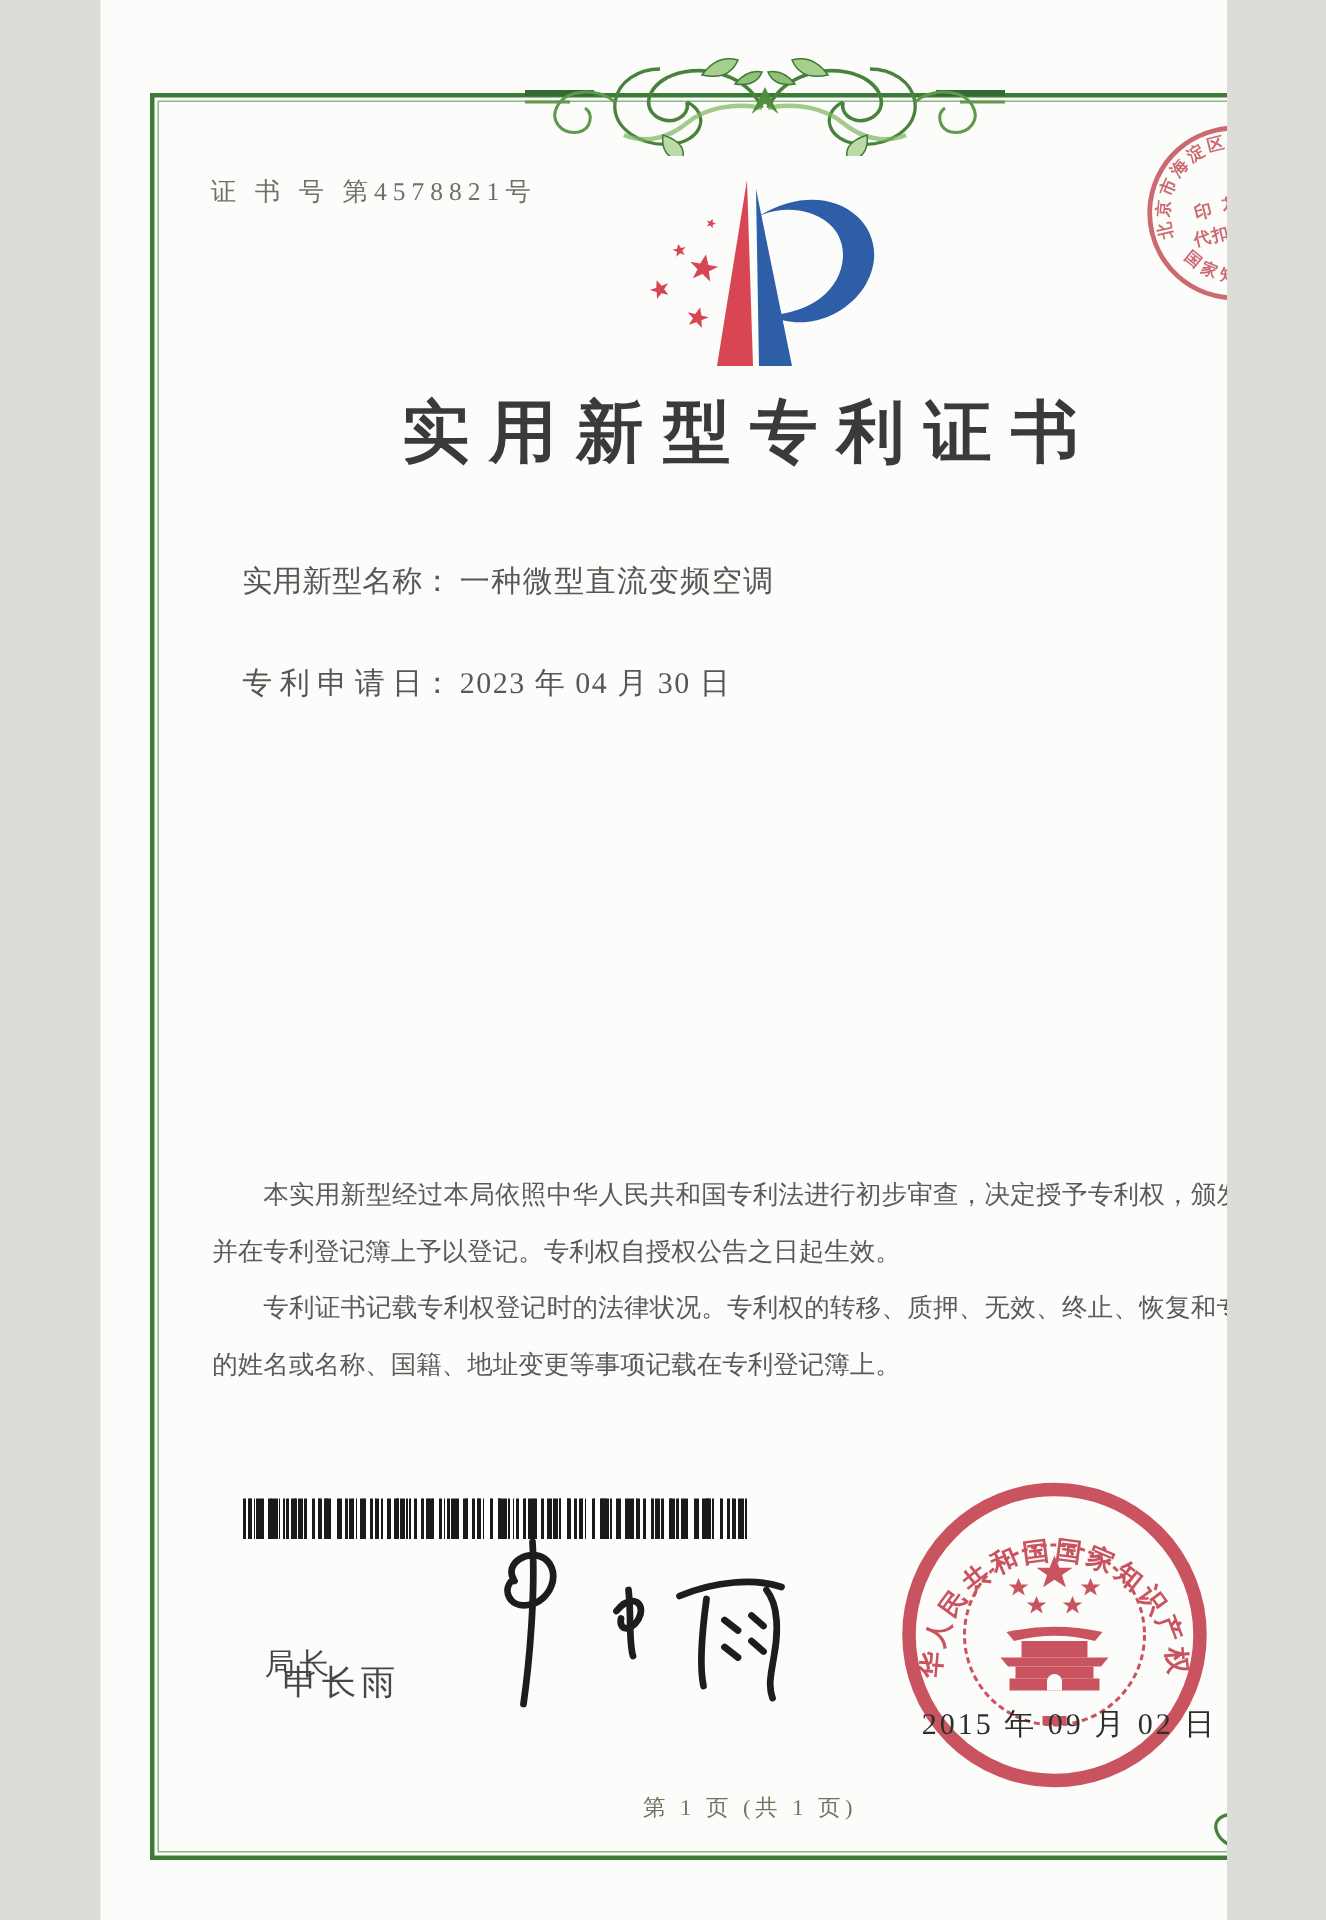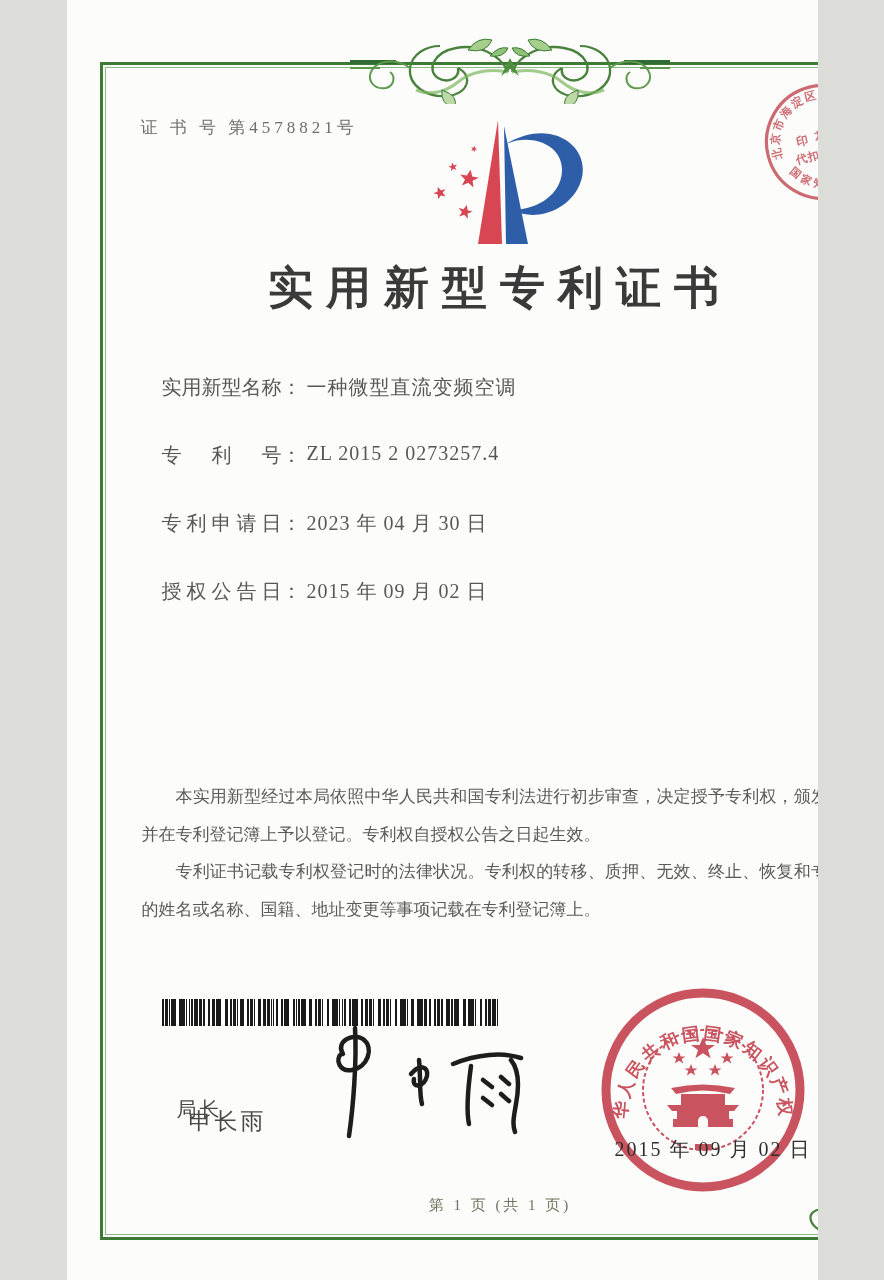--- a/index.html
+++ b/index.html
@@ -113,30 +113,22 @@
   </svg>
 
   <div class="title">实用新型专利证书</div>
 
   <div class="fields">
     <div class="field-row">
       <span class="f-label">实用新型名称</span><span class="f-colon">：</span>
       <span class="f-value">一种微型直流变频空调</span>
     </div>
     <div class="field-row">
-      <span class="f-label">专利号</span><span class="f-colon">：</span>
-      <span class="f-value">ZL 2015 2 0273257.4</span>
-    </div>
-    <div class="field-row">
       <span class="f-label">专利申请日</span><span class="f-colon">：</span>
       <span class="f-value">2023 年 04 月 30 日</span>
-    </div>
-    <div class="field-row">
-      <span class="f-label">授权公告日</span><span class="f-colon">：</span>
-      <span class="f-value">2015 年 09 月 02 日</span>
     </div>
   </div>
 
   <div class="body-text">
     <p>本实用新型经过本局依照中华人民共和国专利法进行初步审查，决定授予专利权，颁发本证书并在专利登记簿上予以登记。专利权自授权公告之日起生效。</p>
     <p>专利证书记载专利权登记时的法律状况。专利权的转移、质押、无效、终止、恢复和专利权人的姓名或名称、国籍、地址变更等事项记载在专利登记簿上。</p>
   </div>
 
   <div class="barcode"></div>
 

